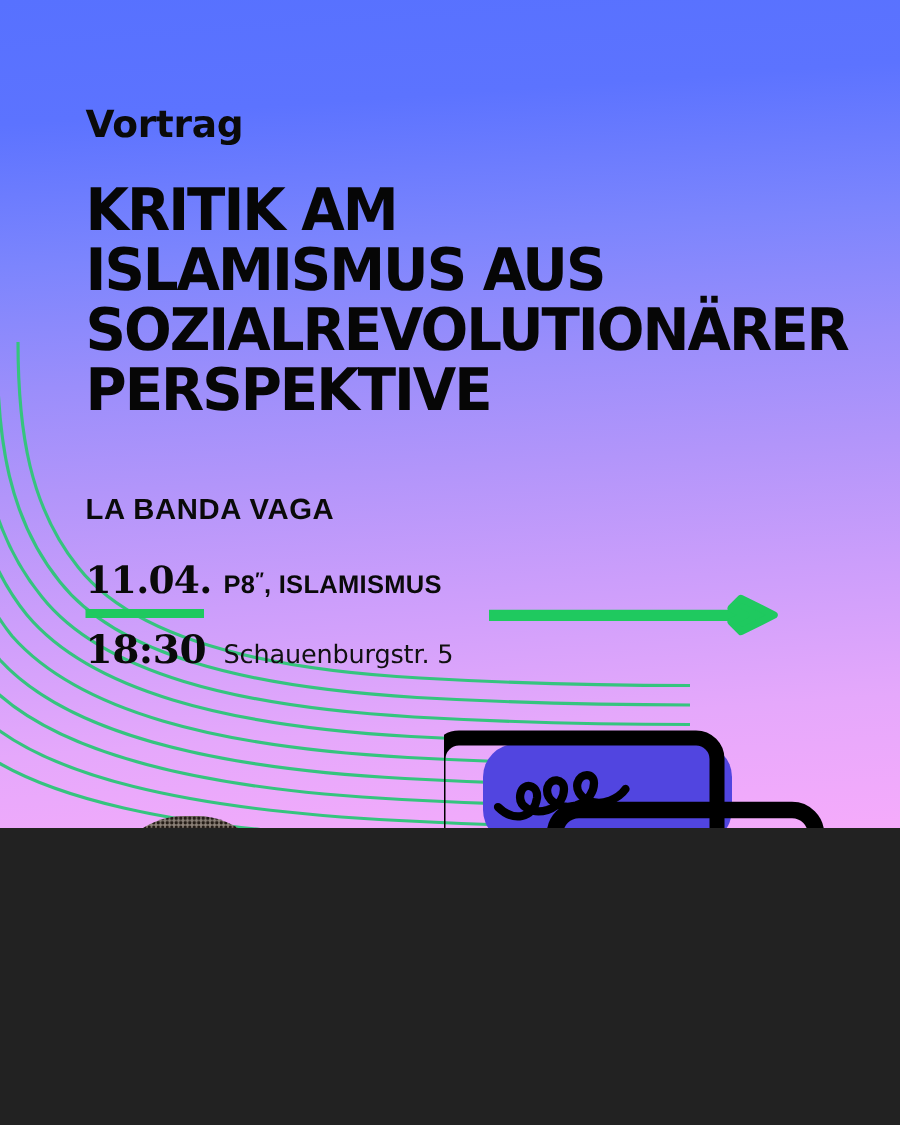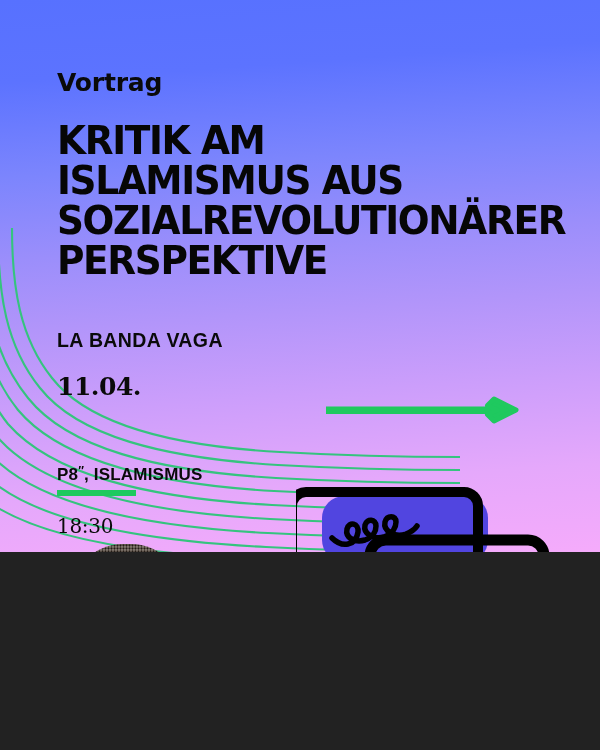--- a/index.html
+++ b/index.html
@@ -74,40 +74,38 @@
   
   .details {
     position: absolute;
     left: 57px;
     top: 372px;
     width: 480px;
   }
   .det-row {
     display: flex;
     align-items: baseline;
-    flex-direction: column;
   }
   .det-date {
     font-family: "DejaVu Serif", serif;
     font-weight: 700;
     font-size: 25px;
     letter-spacing: -0.5px;
     color: #0a0a0a;
     width: 92px;
     flex: 0 0 92px;
   }
   .det-time {
     font-family: "DejaVu Serif", serif;
-    font-weight: 400;
-    font-size: 20px;
+    font-weight: 700;
+    font-size: 26px;
     letter-spacing: -0.3px;
     color: #0a0a0a;
     width: 92px;
     flex: 0 0 92px;
-    margin-top: 11px;
   }
   .green-rule {
     height: 6px;
     width: 79px;
     background: #1fc95f;
     margin: 5px 0 7px 0;
   }
   .det-venue {
     font-family: "Liberation Sans", sans-serif;
     font-weight: 700;
@@ -186,20 +184,21 @@
   </div>
 
   <div class="details">
     <div class="det-row">
       <div class="det-date">11.04.</div>
       <div class="det-venue"><span>P8</span><span class="sup">″</span><span>, ISLAMISMUS</span></div>
     </div>
     <div class="green-rule"></div>
     <div class="det-row">
       <div class="det-time">18:30</div>
+      <div class="det-street">Schauenburgstr. 5</div>
     </div>
   </div>
 
   <svg class="arrow" viewBox="0 0 196 28" aria-hidden="true">
     <rect x="0" y="10.5" width="176" height="7.5" fill="#1fc95f"></rect>
     <path d="M168,3 L190,14 L168,25 L161.5,18.5 L171,14 L161.5,9.5 Z" fill="#1fc95f" stroke="#1fc95f" stroke-width="5" stroke-linejoin="round"></path>
   </svg>
 
   <svg class="bubbles" viewBox="0 0 300 230" aria-hidden="true">
 

